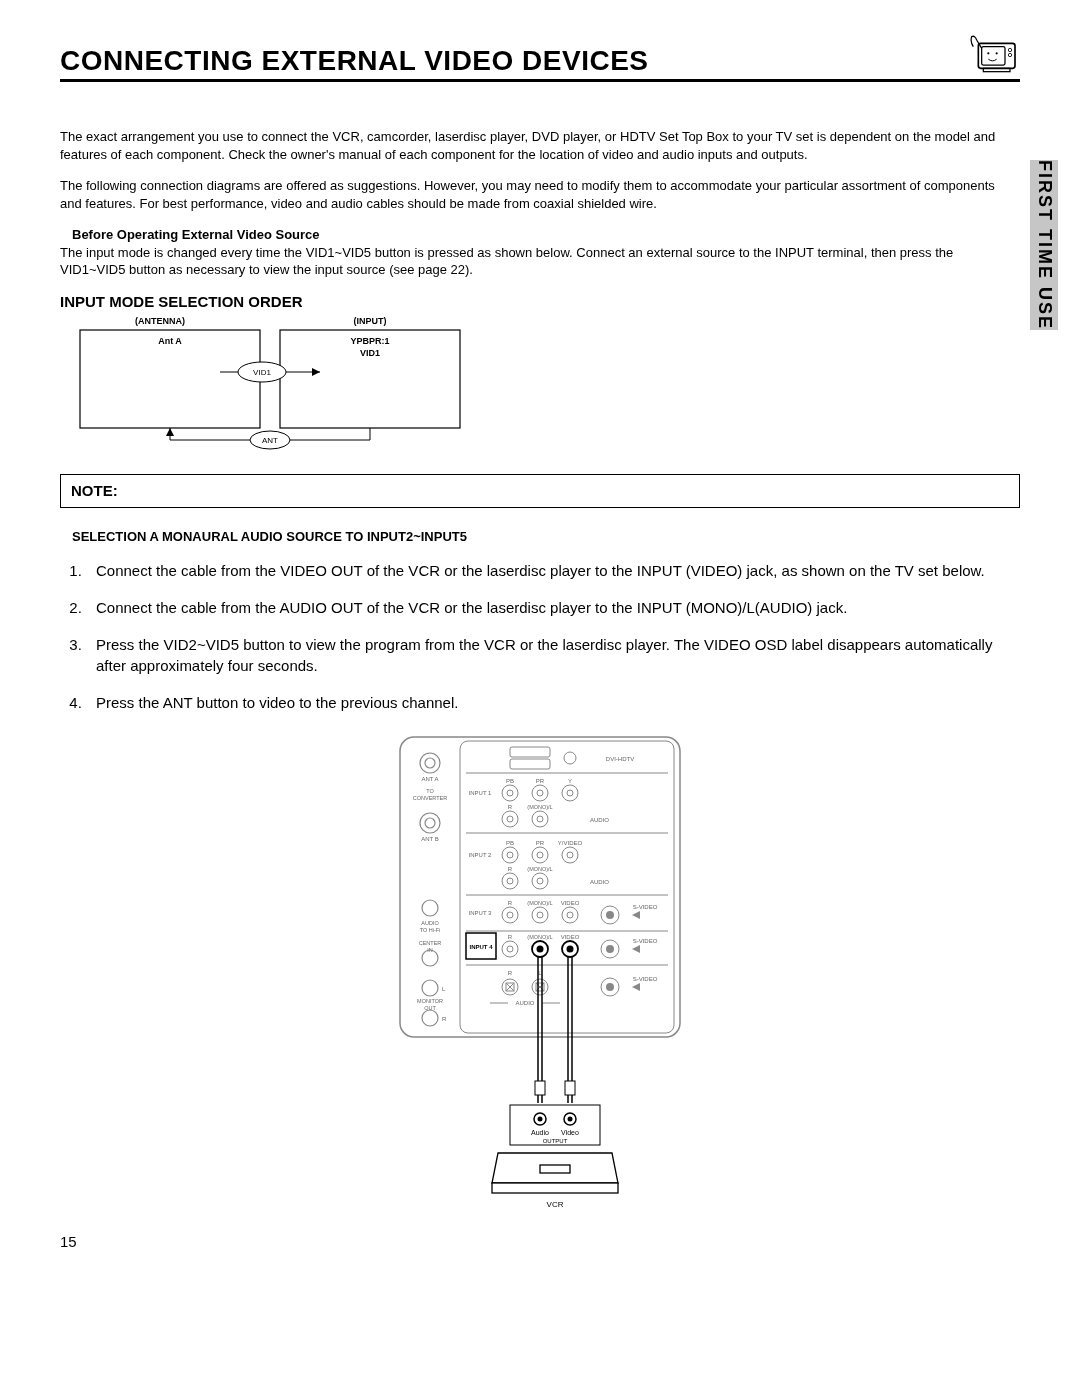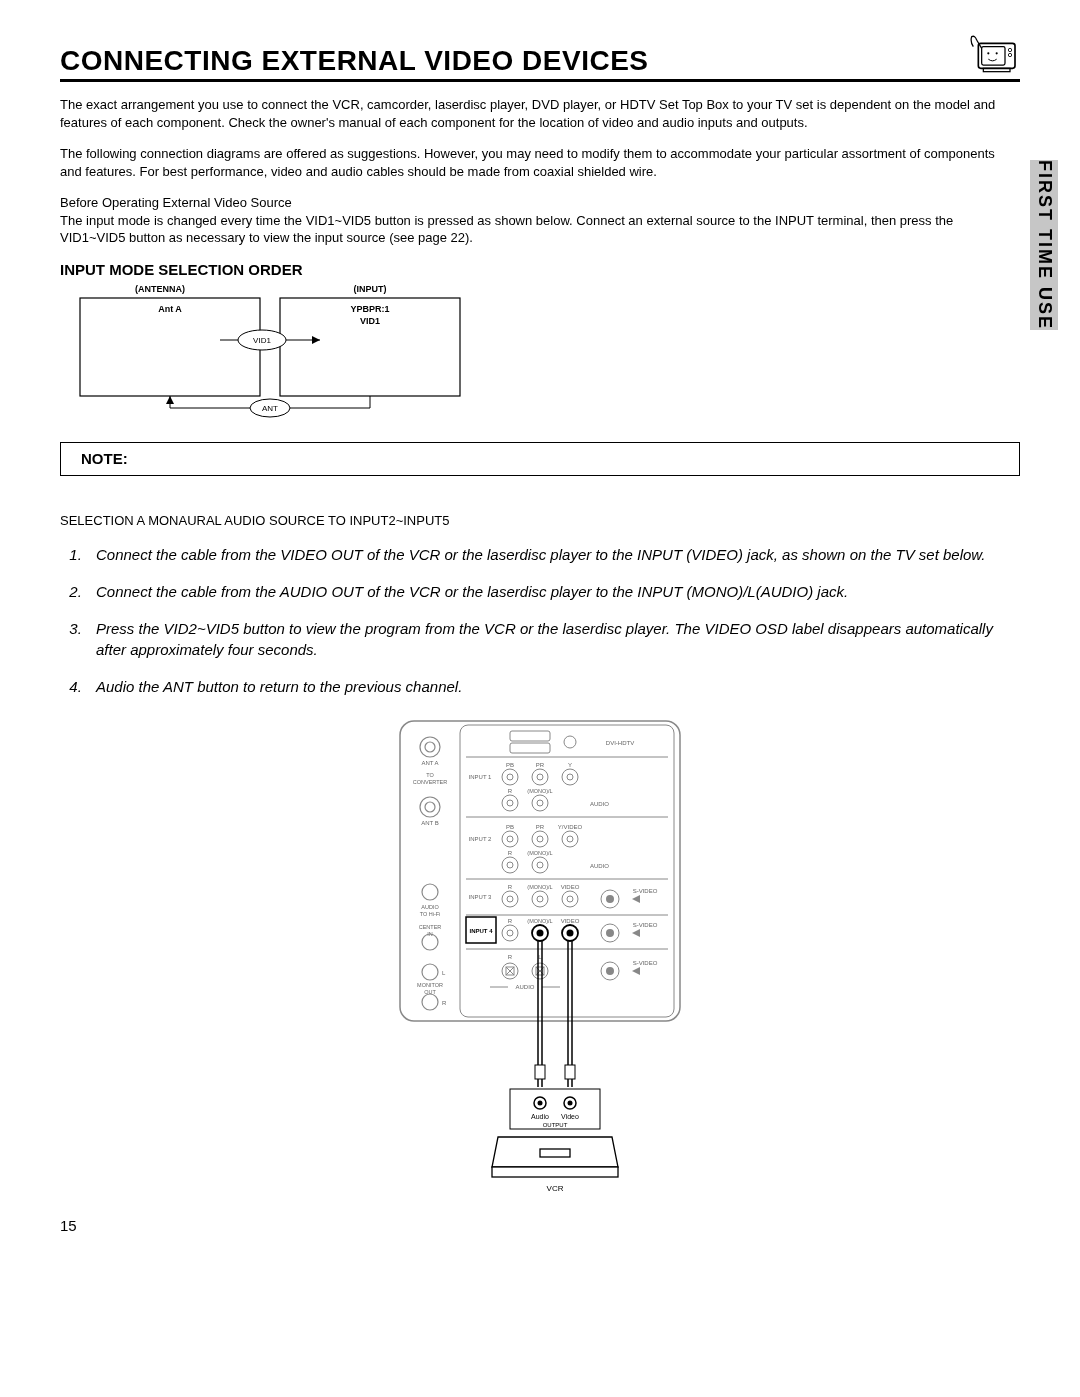--- a/index.html
+++ b/index.html
@@ -32,68 +32,67 @@
     font-weight: bold;
     font-size: 18px;
     letter-spacing: 2px;
     font-family: "Arial Black", Arial, sans-serif;
   }
   .header {
     display: flex;
     align-items: flex-end;
     justify-content: space-between;
     border-bottom: 3px solid #000;
-    margin-bottom: 14px;
+    margin-bottom: 46px;
   }
   h1 {
     margin: 0 0 2px 0;
     font-size: 28px;
     font-weight: bold;
     letter-spacing: 0.5px;
     font-family: "Arial Black", Arial, sans-serif;
   }
   .tv-icon {
     width: 50px;
     height: 45px;
     margin-bottom: 4px;
   }
   p {
     font-size: 13px;
     line-height: 1.35;
     margin: 0 0 14px 0;
   }
-  .bold { font-weight: normal; }
+  .bold { font-weight: bold; margin-left: 12px; }
   .section-head {
     font-size: 15px;
     font-weight: bold;
     text-align: left;
     margin: 6px 0 2px 0;
   }
   .input-mode-diagram {
     width: 420px;
     margin: 0 auto 10px auto;
   }
   .note-box {
     border: 1.5px solid #000;
-    padding: 6px 20px;
-    margin: 8px 0 36px 0;
+    padding: 6px 10px;
+    margin: 8px 0 20px 0;
     font-size: 15px;
     line-height: 1.35;
     display: flex;
   }
   .note-box .label {
     font-weight: bold;
     min-width: 75px;
   }
   ol {
     font-size: 15px;
     line-height: 1.4;
     padding-left: 26px;
     margin: 10px 0 20px 0;
-    font-style: italic;
   }
   ol li {
     margin-bottom: 16px;
     padding-left: 10px;
   }
   .rear-panel-diagram {
     width: 300px;
     margin: 0 auto;
     display: block;
   }
@@ -163,21 +162,21 @@
   <div class="note-box">
     <span class="label">NOTE:</span>
   </div>
 
   <p class="bold">SELECTION A MONAURAL AUDIO SOURCE TO INPUT2~INPUT5</p>
 
   <ol>
     <li>Connect the cable from the VIDEO OUT of the VCR or the laserdisc player to the INPUT (VIDEO) jack, as shown on the TV set below.</li>
     <li>Connect the cable from the AUDIO OUT of the VCR or the laserdisc player to the INPUT (MONO)/L(AUDIO) jack.</li>
     <li>Press the VID2~VID5 button to view the program from the VCR or the laserdisc player.  The VIDEO OSD label disappears automatically after approximately four seconds.</li>
-    <li>Audio the ANT button to return to the previous channel.</li>
+    <li>Press the ANT button to video to the previous channel.</li>
   </ol>
 
   <svg class="rear-panel-diagram" viewBox="0 0 300 480" font-family="Arial">
 
     <rect x="10" y="4" width="280" height="300" rx="14" fill="none" stroke="#888" stroke-width="1.5"></rect>
 
     <g stroke="#888" fill="none" stroke-width="1.2">
       <circle cx="40" cy="30" r="10"></circle>
         <circle cx="40" cy="30" r="5"></circle>
       <circle cx="40" cy="90" r="10"></circle>

